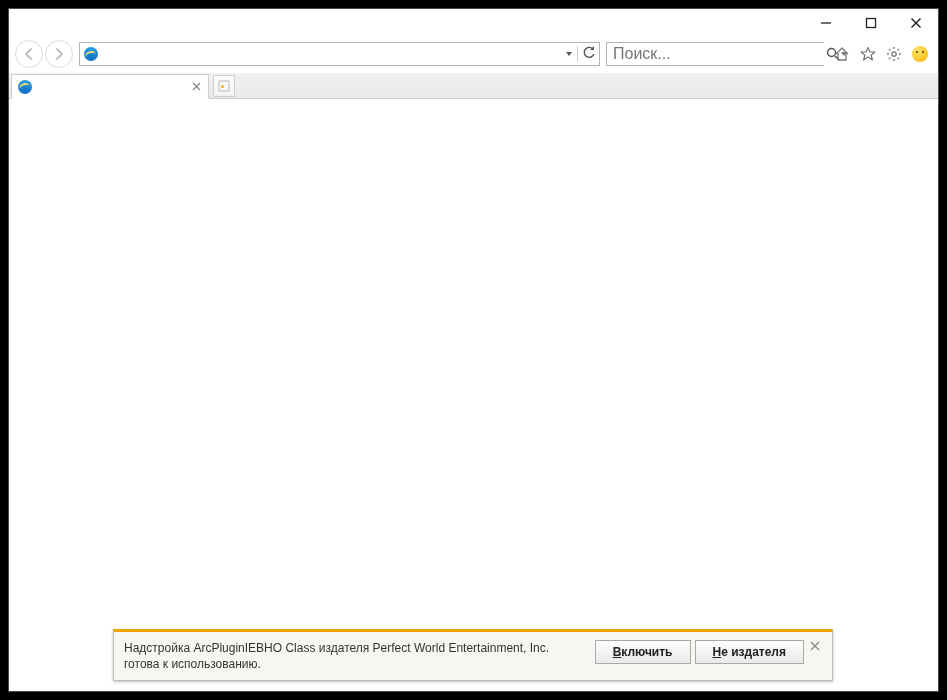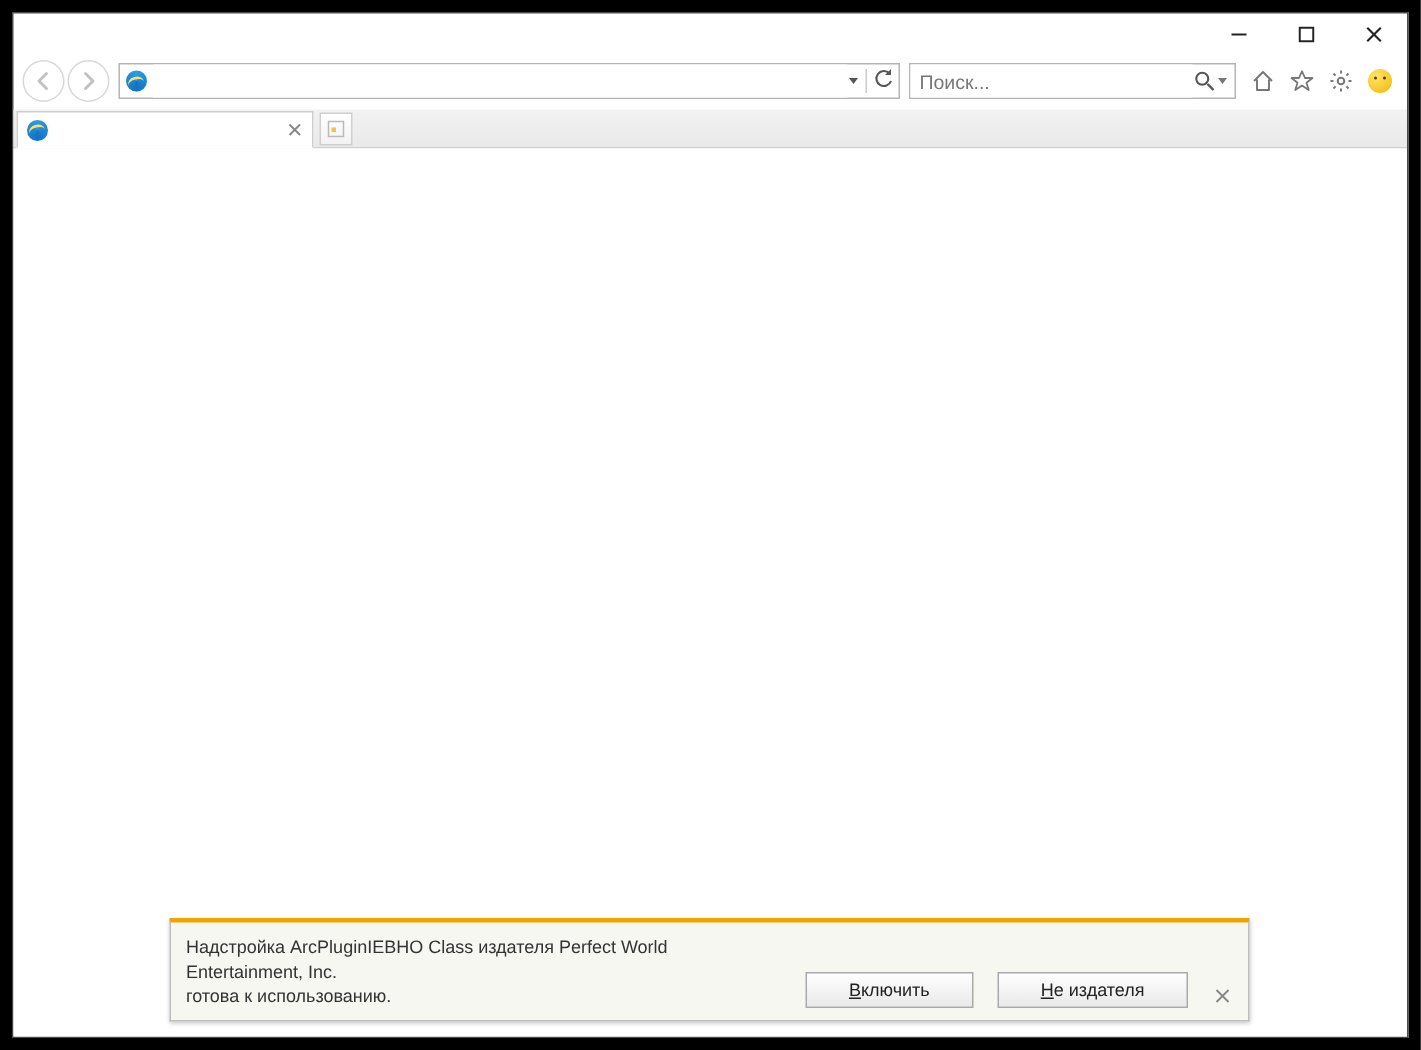--- a/index.html
+++ b/index.html
@@ -72,21 +72,21 @@
 .addr-tools .sep { width: 1px; height: 16px; background: #ccc; }
 
 .search {
   width: 218px; height: 24px;
   border: 1px solid #b5b5b5;
   background: #fff;
   display: flex; align-items: center;
   margin-right: 6px;
 }
 .search input {
-  flex: 1; border: none; outline: none; height: 100%; font-size: 13px;
+  flex: 1; border: none; outline: none; height: 100%; font-size: 16px;
   padding: 0 6px; color: #555;
 }
 .search input::placeholder { color: #777; }
 .search .mag {
   width: 24px; display: flex; align-items: center; justify-content: center;
   color: #555;
 }
 
 .toolbar-icons { display: flex; align-items: center; gap: 6px; padding-right: 2px; }
 .toolbar-icons .tic { width: 20px; height: 20px; display: flex; align-items: center; justify-content: center; color: #777; }
@@ -134,34 +134,35 @@
 .notif-wrap {
   position: absolute;
   left: 104px;
   bottom: 10px;
   width: 720px;
 }
 .notif {
   border: 1px solid #bdbdbd;
   border-top: 3px solid #f0a400;
   background: #f7f7f2;
-  display: flex; align-items: flex-end;
+  display: flex; align-items: flex-start;
   padding: 8px 10px;
-  gap: 16px;
+  gap: 4px;
   box-shadow: 0 1px 3px rgba(0,0,0,0.25);
 }
 .notif .msg { flex: 1; color: #333; line-height: 1.35; font-size: 12px; }
 .notif button.act {
   height: 24px;
-  padding: 0 28px;
+  padding: 0 17px;
   border: 1px solid #a9a9a9;
   background: linear-gradient(#fefefe,#e9e9e9);
   font-size: 12px;
   color: #222;
   cursor: pointer;
+  font-weight: bold;
 }
 .notif button.act .ul { text-decoration: underline; }
 .notif .xbtn { color: #888; width: 14px; text-align: center; cursor: pointer; }
 
 
 .ie-logo {
   background: conic-gradient(#2b9be6, #1172c4, #2b9be6);
   border-radius: 50%;
   position: relative;
 }

